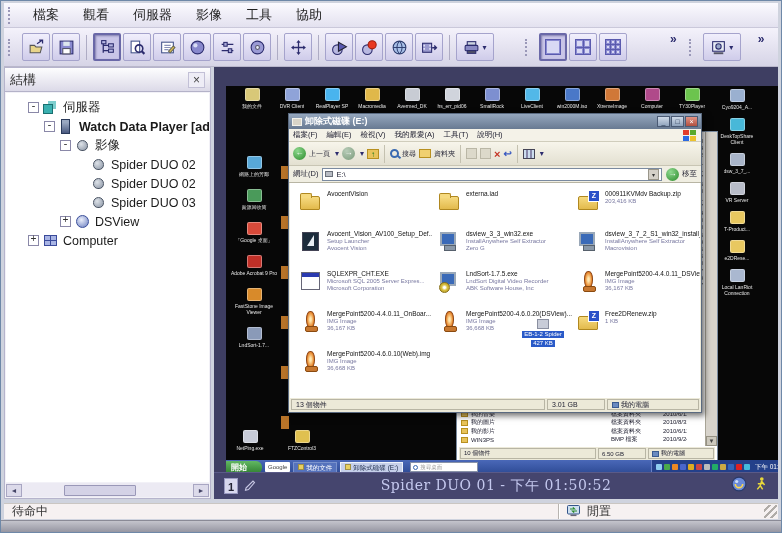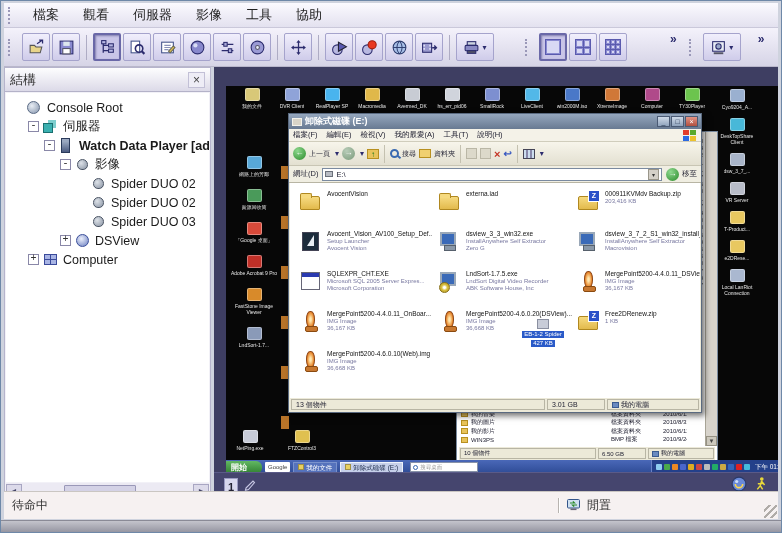--- a/index.html
+++ b/index.html
@@ -168,21 +168,21 @@
   .tclock{font-size:6.5px;margin-left:3px;white-space:nowrap}
 
   
   .osdbar{position:absolute;left:0;right:0;bottom:0;height:27px;background:#45456e;border-top:1px solid #5a5a88;display:flex;align-items:center;padding:0 10px}
   .oidx{width:14px;height:16px;background:#d8d8ee;color:#223;font-size:11px;font-weight:bold;text-align:center;line-height:16px;border:1px solid #9a9ac2;flex:none}
   .opin{margin-left:5px;flex:none}
   .otitle{position:absolute;left:0;right:0;text-align:center;font-family:"DejaVu Serif",serif;font-size:14px;color:#c4c8ee;letter-spacing:.5px;pointer-events:none}
   .oright{margin-left:auto;display:flex;align-items:center;gap:6px}
 
   
-  .statusbar{position:absolute;left:3px;right:3px;bottom:13px;height:28px;background:#f6f1f1;border-top:1px solid #cac6c2;display:flex;align-items:center;padding:0 8px;font-size:12px;color:#333}
+  .statusbar{position:absolute;left:3px;right:3px;bottom:13px;height:16px;background:#f6f1f1;border-top:1px solid #cac6c2;display:flex;align-items:center;padding:0 8px;font-size:12px;color:#333}
   .sright{margin-left:auto;width:212px;display:flex;align-items:center;gap:6px}
   .ssep{width:2px;height:15px;border-left:1px solid #b8b4b0;border-right:1px solid #fff;flex:none}
   .sgrip{position:absolute;right:1px;bottom:1px;width:13px;height:13px;
     background:repeating-linear-gradient(135deg,transparent 0 3px,#b0aca8 3px 5px)}
   .bband{position:absolute;left:0;right:0;bottom:0;height:12px;background:linear-gradient(#c4c4cc,#9696a2);border-top:1px solid #8a8a96}
 </style>
 </head>
 <body>
 
 <div id="app">
@@ -339,25 +339,20 @@
     <span class="tbmore" style="margin-left:16px">»</span>
   </div>
 
   <div class="sidepanel">
     <div class="phead">
       <span>結構</span>
       <span class="pclose">×</span>
     </div>
     <div class="tree">
 
-    <div class="trow lv0">
-          <span class="exp"></span>
-          <span class="tic ic-console"></span>
-          <span>Console Root</span>
-        </div>
         <div class="trow lv1">
           <span class="exp">-</span>
           <span class="tic ic-servers"></span>
           <span>伺服器</span>
         </div>
         <div class="trow lv2">
           <span class="exp">-</span>
           <span class="tic ic-server"></span>
           <span class="b">Watch Data Player [ad</span>
         </div>
@@ -814,20 +809,21 @@
           <span class="tclock">下午 01:50</span>
         </span>
       </div>
     </div>
 
     <div class="osdbar">
       <span class="oidx">1</span>
       <span class="opin"><svg width="14" height="14" viewBox="0 0 14 14">
             <path d="M3 11 L10 4 l1.5 1.5 L5.5 12.5 L2.5 13.2 Z" fill="none" stroke="#c8c8e4" stroke-width="1.1"></path>
           </svg></span>
+      <span class="otitle">Spider DUO 01 - 下午 01:50:52</span>
       <span class="oright">
         <span><svg width="16" height="16" viewBox="0 0 14 14">
               <circle cx="7" cy="7" r="6" fill="#6a8ad8" stroke="#2a3a6a"></circle>
               <path d="M3.8 7 a3.2 3.2 0 0 0 6.4 0" fill="none" stroke="#ffd84a" stroke-width="1.4"></path>
               <circle cx="5" cy="4.8" r="1.4" fill="#cfe0f8"></circle>
             </svg></span>
         <span><svg width="15" height="16" viewBox="0 0 14 14">
               <circle cx="8.2" cy="2.4" r="1.7" fill="#e8d83a"></circle>
               <path d="M8 4.5 L6.8 8.5 L4 12 M6.8 8.5 L9 12 M4.5 6.8 L10 6.2 M8 4.5 L10.8 8" fill="none" stroke="#e8d83a" stroke-width="1.4"></path>
             </svg></span>

